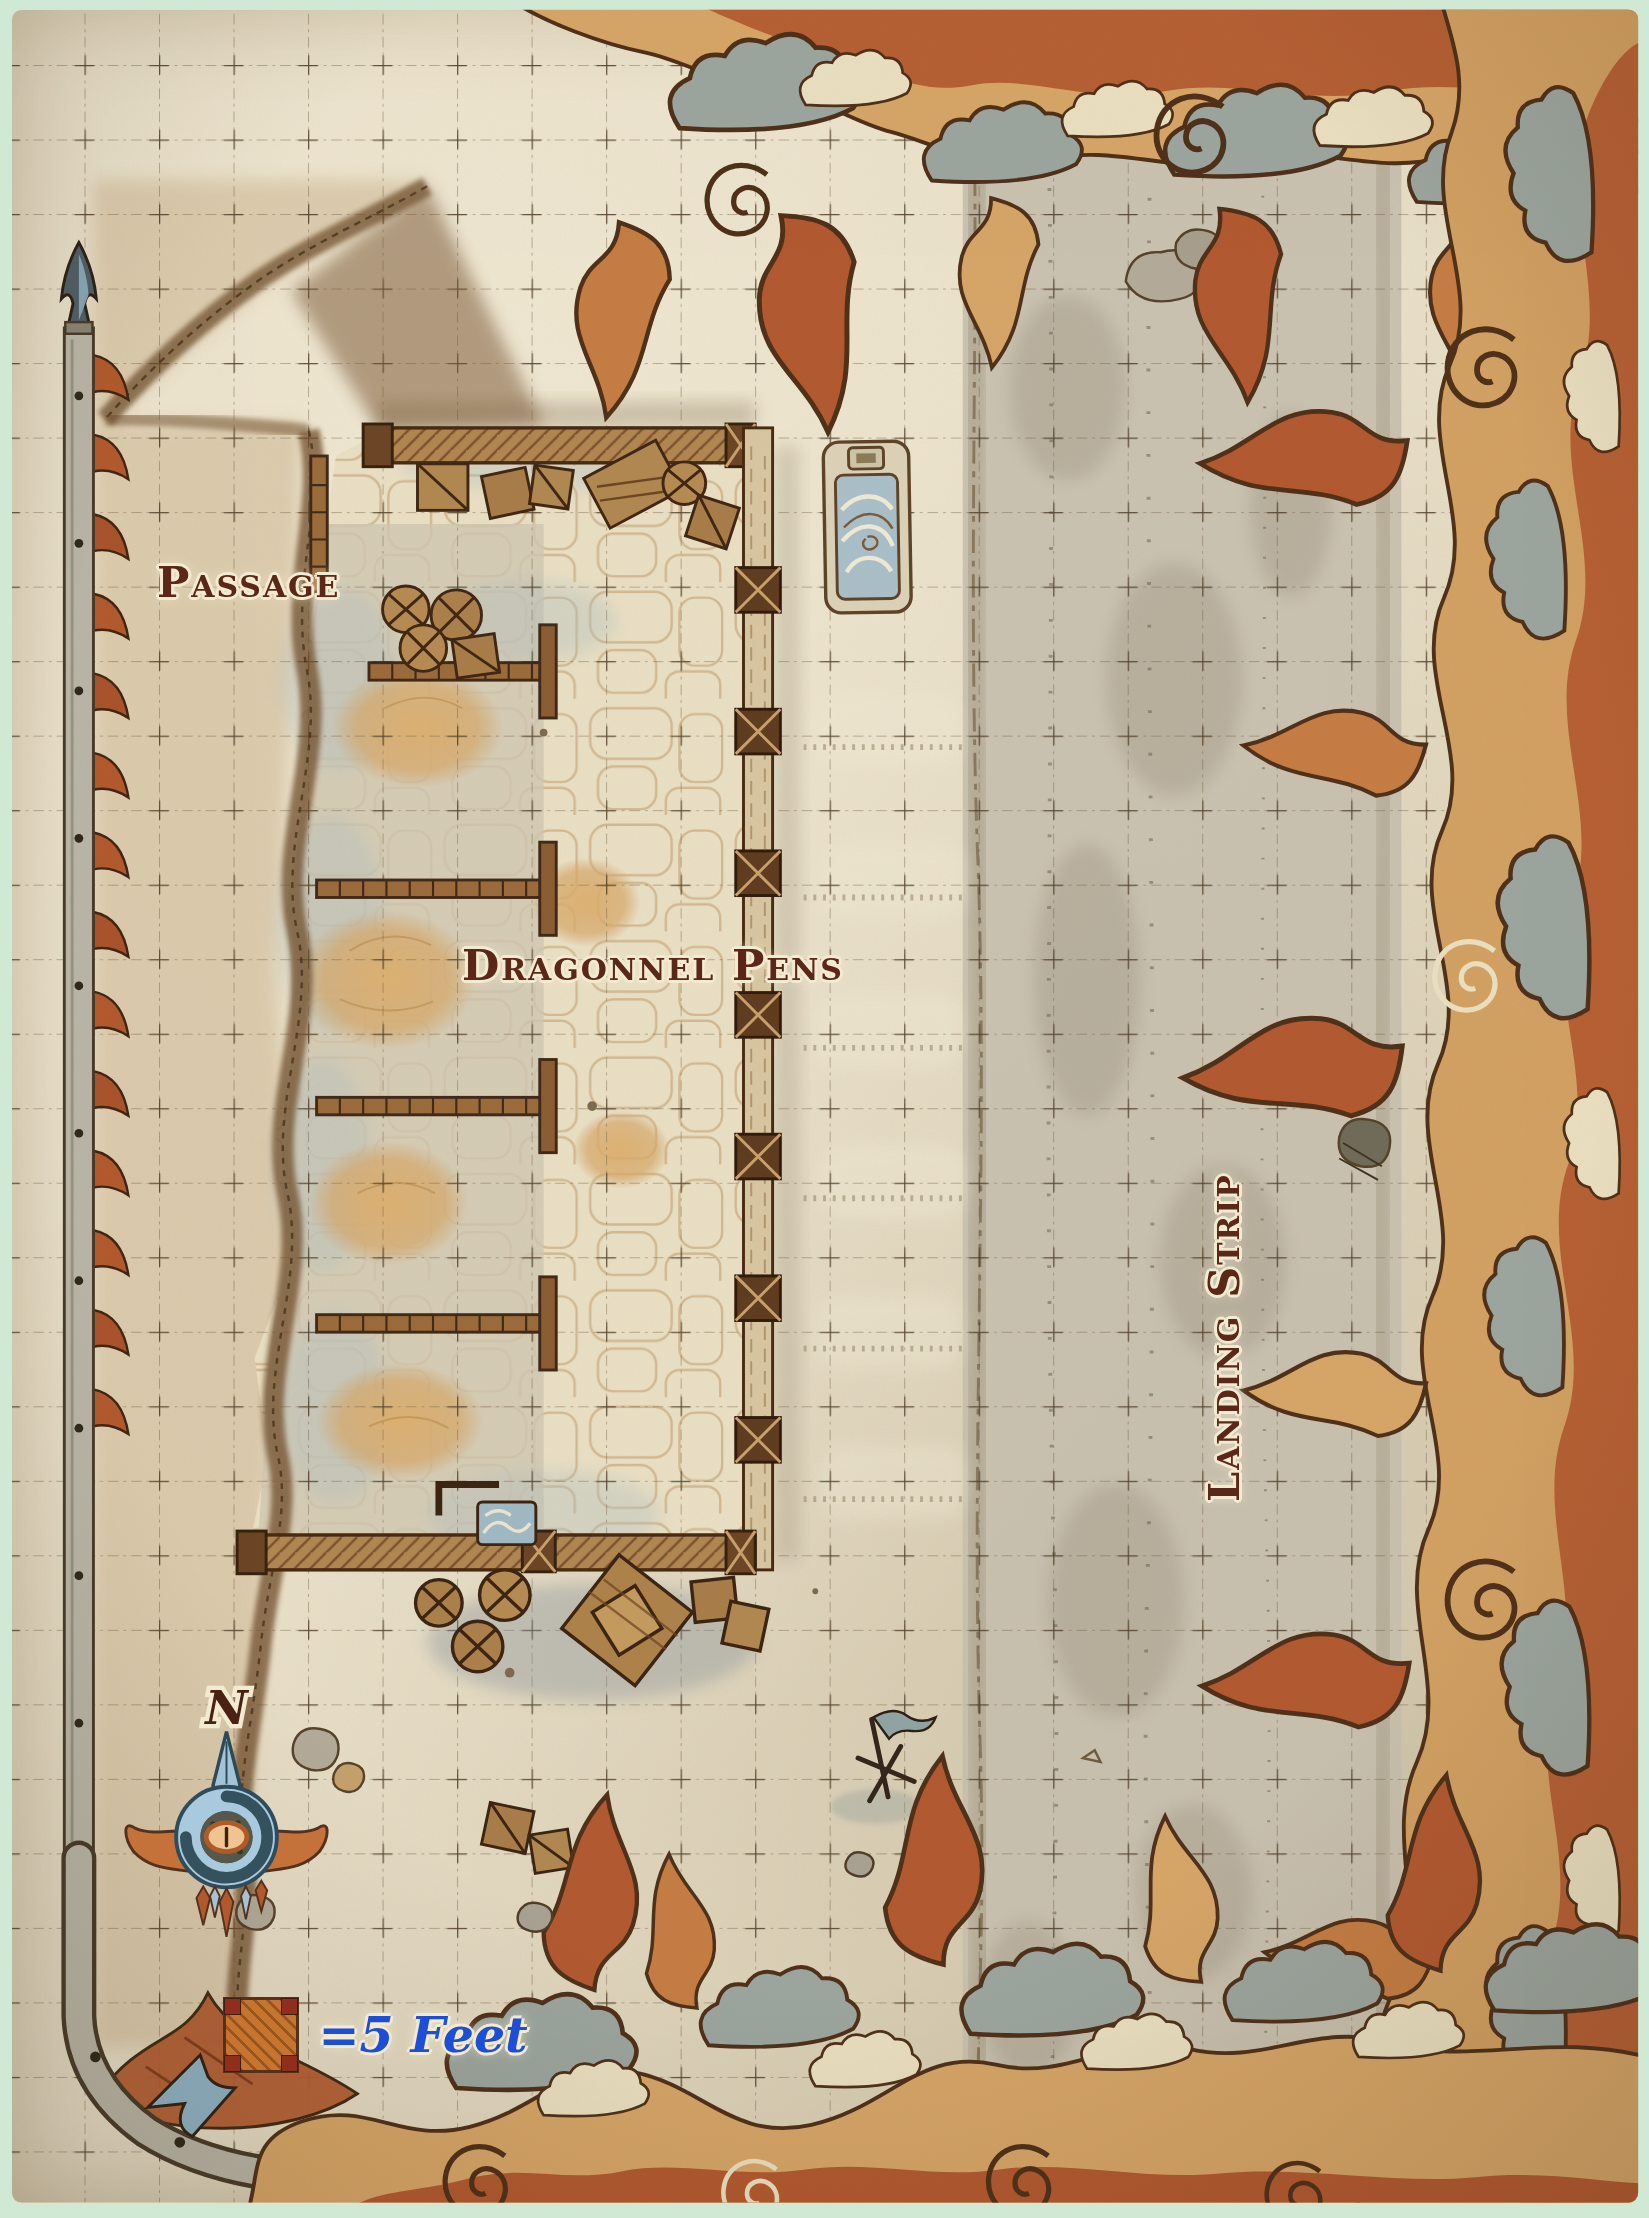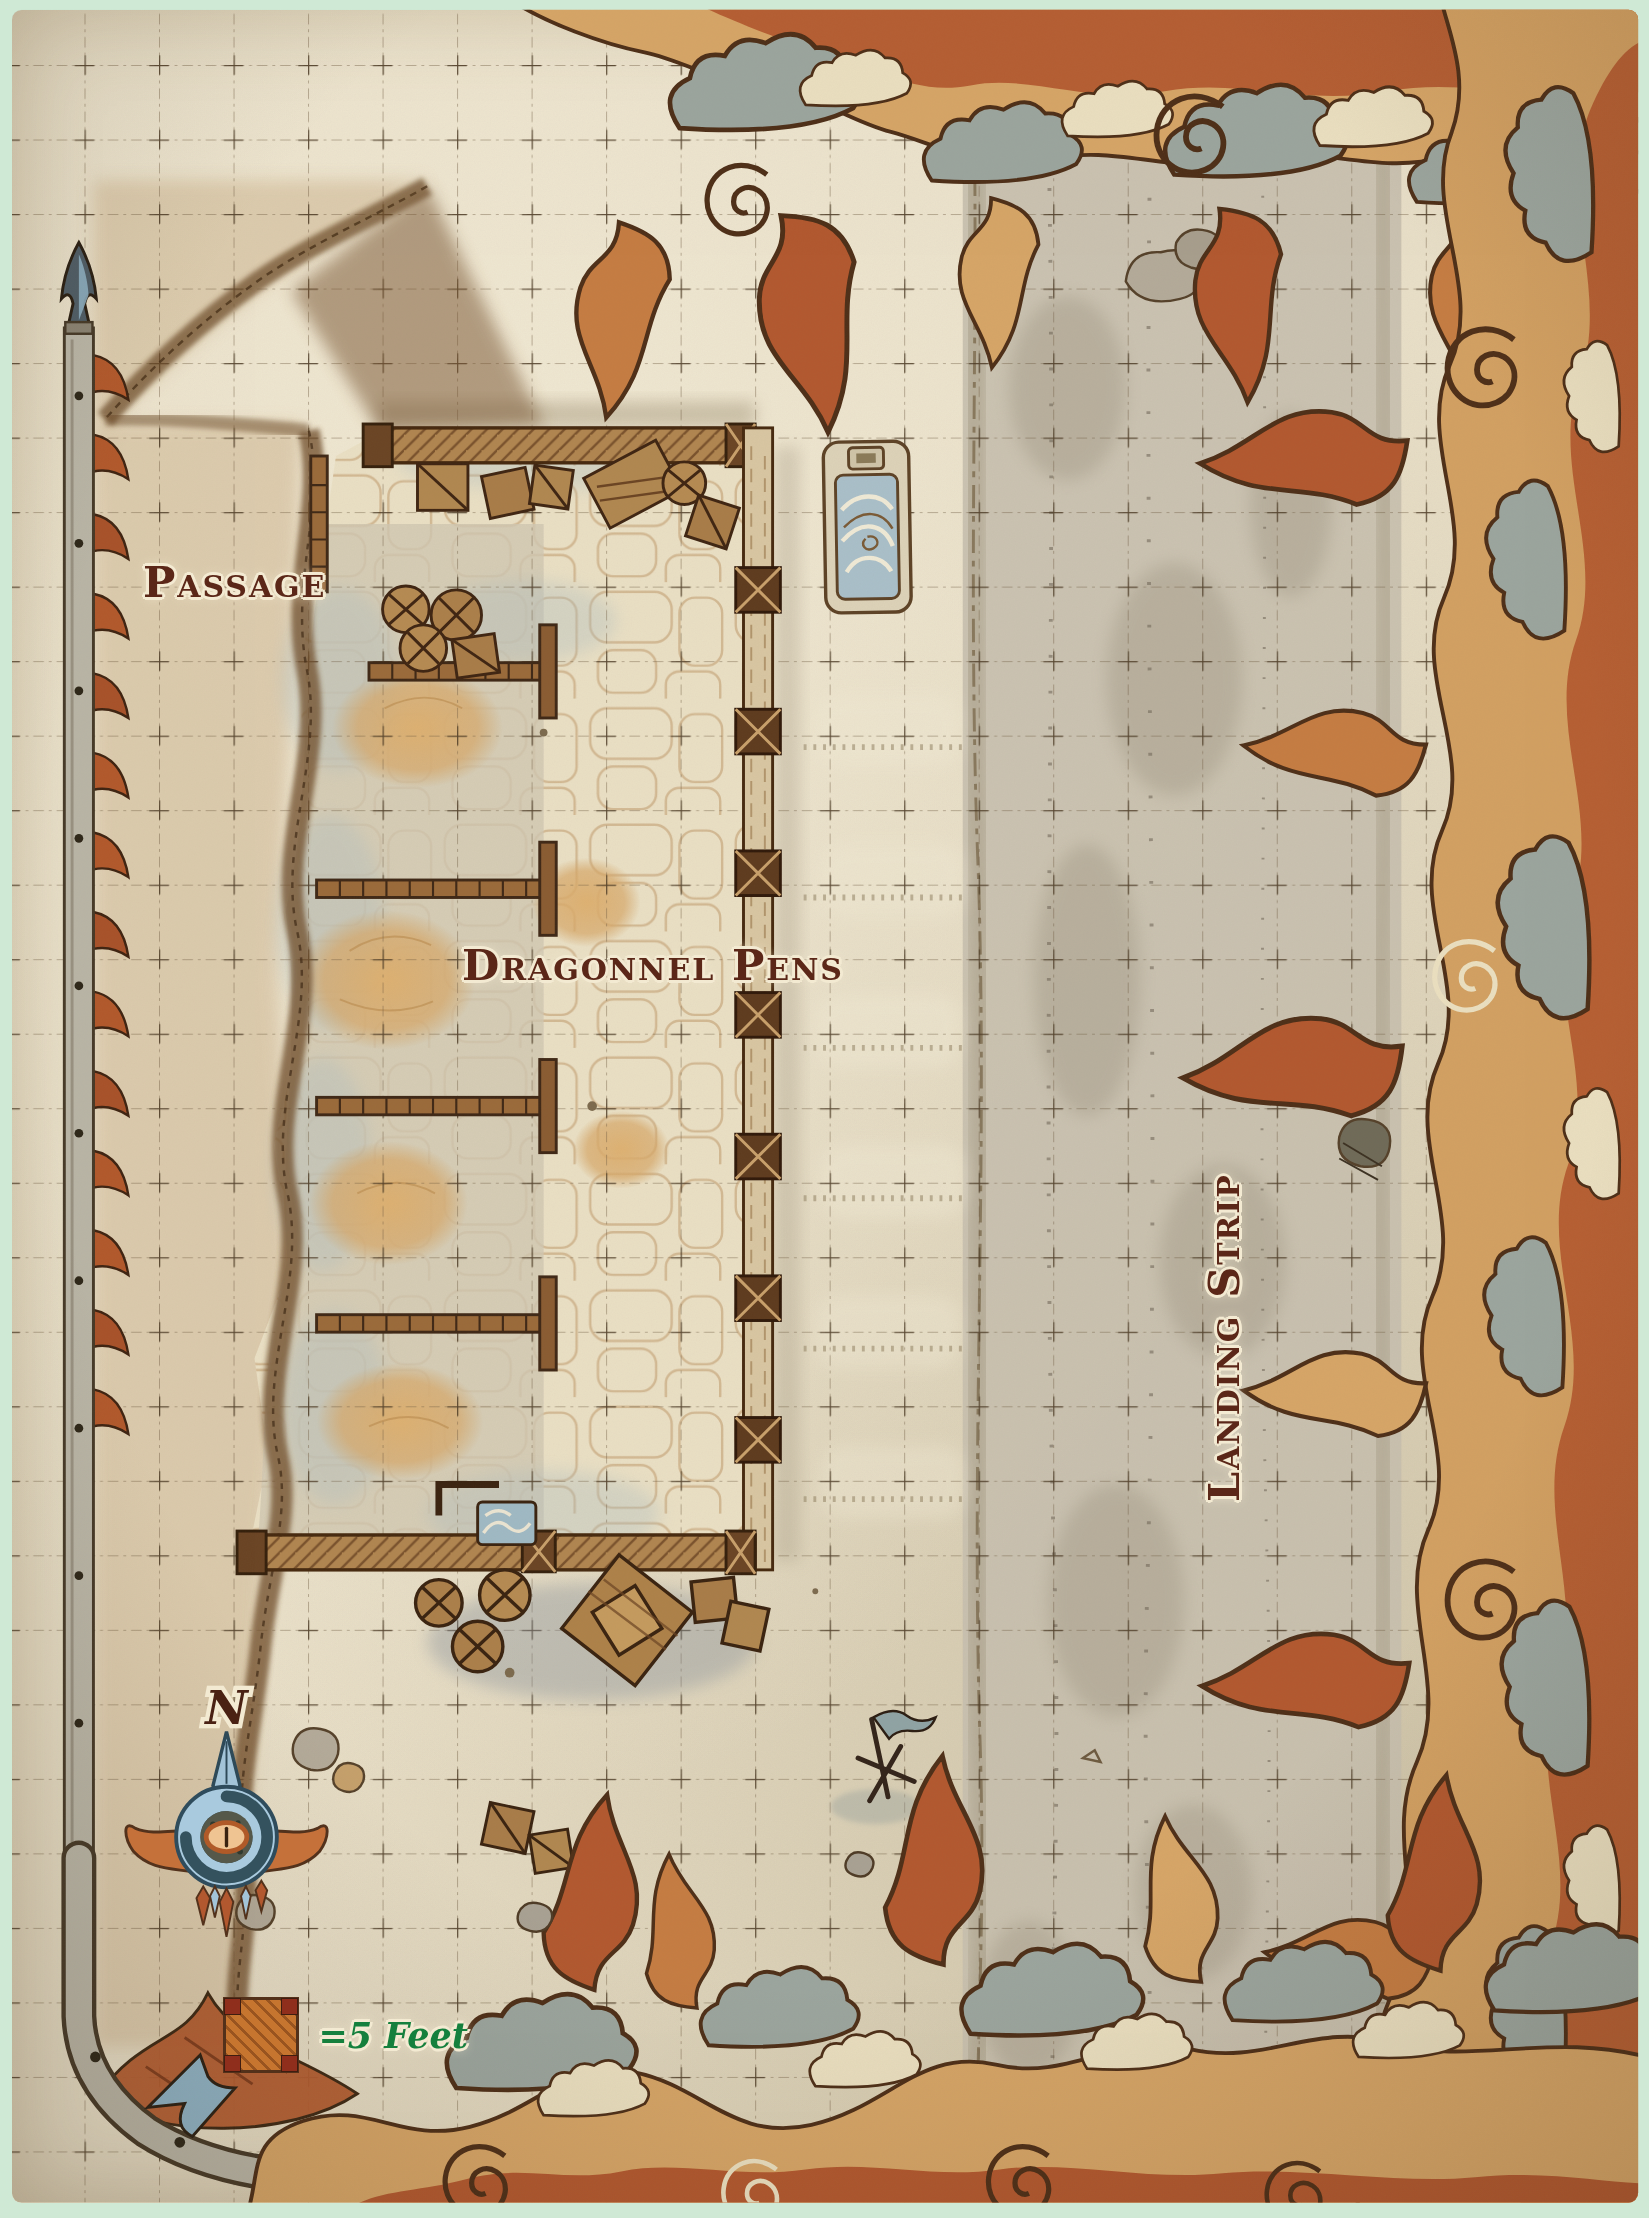--- a/index.html
+++ b/index.html
@@ -11,21 +11,21 @@
            radial-gradient(ellipse at 80% 90%, #cdc2a6 0%, rgba(205,194,166,0) 60%),
            #e8dfc8;
          box-shadow: inset 0 0 87px rgba(120,92,52,.28);}
   svg.art{position:absolute;left:0;top:0;width:1650px;height:2218px;}
   
   .mapLabel{position:absolute;color:#5b2718;font-weight:bold;font-variant:small-caps;
          font-size:43px;letter-spacing:1.9px;white-space:nowrap;line-height:1;
          text-shadow: 2.9px 0 0 #f3ead2,-2.9px 0 0 #f3ead2,0 2.9px 0 #f3ead2,0 -2.9px 0 #f3ead2,
                       1.9px 1.9px 0 #f3ead2,-1.9px 1.9px 0 #f3ead2,1.9px -1.9px 0 #f3ead2,-1.9px -1.9px 0 #f3ead2,
                       0 0 11.6px #f3ead2;}
-  .label-passage{left:143px;top:561px;}
+  .label-passage{left:157px;top:561px;}
   .label-pens{left:462px;top:944px;}
   .label-landing{left:1203px;top:1502px;transform:rotate(-90deg);transform-origin:left top;}
   
   .banner{position:absolute;left:73px;top:53px;width:723px;height:199px;}
   .banner .spike{position:absolute;left:17.5px;top:1.9px;width:0;height:0;
          border-left:10.7px solid transparent;border-right:10.7px solid transparent;
          border-bottom:50px solid #3b3630;transform:rotate(-6deg);}
   .banner .roll{position:absolute;width:49px;border-radius:23px;
          background:linear-gradient(90deg,#e5cb9e 0%,#d6b382 45%,#a97c50 100%);
          border:2.9px solid #4c2c16;box-shadow:inset -7.8px 0 9.7px rgba(90,50,20,.45);}
@@ -39,21 +39,21 @@
          color:#551f12;font-weight:bold;font-variant:small-caps;font-size:50px;
          letter-spacing:2.9px;transform:rotate(0.8deg);white-space:nowrap;}
   
   .legend{position:absolute;left:223px;top:1997px;display:flex;align-items:center;gap:19.4px;}
   .legend .swatch{position:relative;width:70px;height:70px;background:#c6752f;
          background-image:repeating-linear-gradient(45deg, rgba(116,57,18,.55) 0 2.9px, rgba(0,0,0,0) 2.9px 9.7px);
          border:3.9px solid #53311a;}
   .legend .swatch i{position:absolute;width:14.6px;height:14.6px;background:#8f2e1c;border:1.9px solid #3f1d10;}
   .legend .swatch i.tl{left:-1.9px;top:-1.9px;} .legend .swatch i.tr{right:-1.9px;top:-1.9px;}
   .legend .swatch i.bl{left:-1.9px;bottom:-1.9px;} .legend .swatch i.br{right:-1.9px;bottom:-1.9px;}
-  .legend .scale-text{font-style:italic;font-weight:bold;font-size:35px;color:#15803d;
+  .legend .scale-text{font-style:italic;font-weight:bold;font-size:49px;color:#1d4ed8;
          text-shadow: 2.9px 0 0 #f3ead2,-2.9px 0 0 #f3ead2,0 2.9px 0 #f3ead2,0 -2.9px 0 #f3ead2,
                       1.9px 1.9px 0 #f3ead2,-1.9px -1.9px 0 #f3ead2,0 0 11.6px #f3ead2;}
   .compass-wrap{position:absolute;left:120px;top:1638px;width:213px;height:311px;}
 </style>
 </head>
 <body>
 
 <div class="stage">
   <div class="parchment"></div>
 

